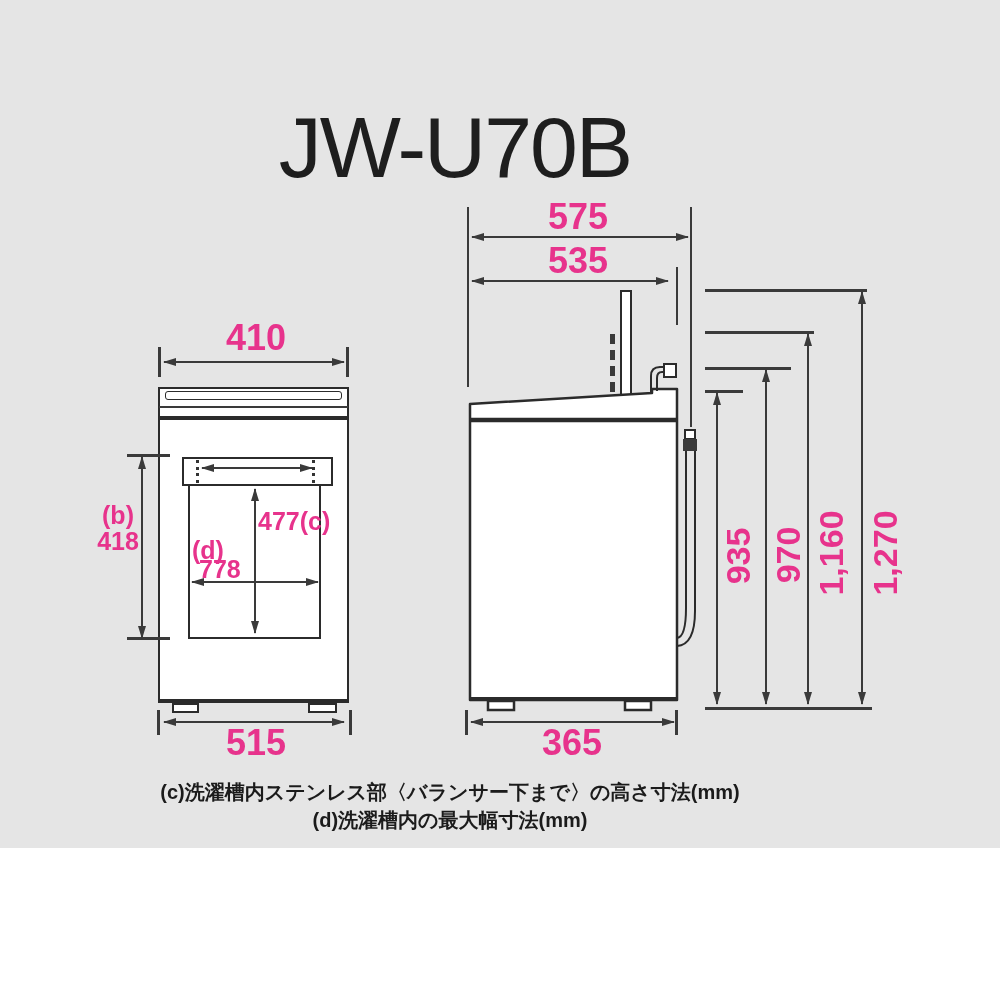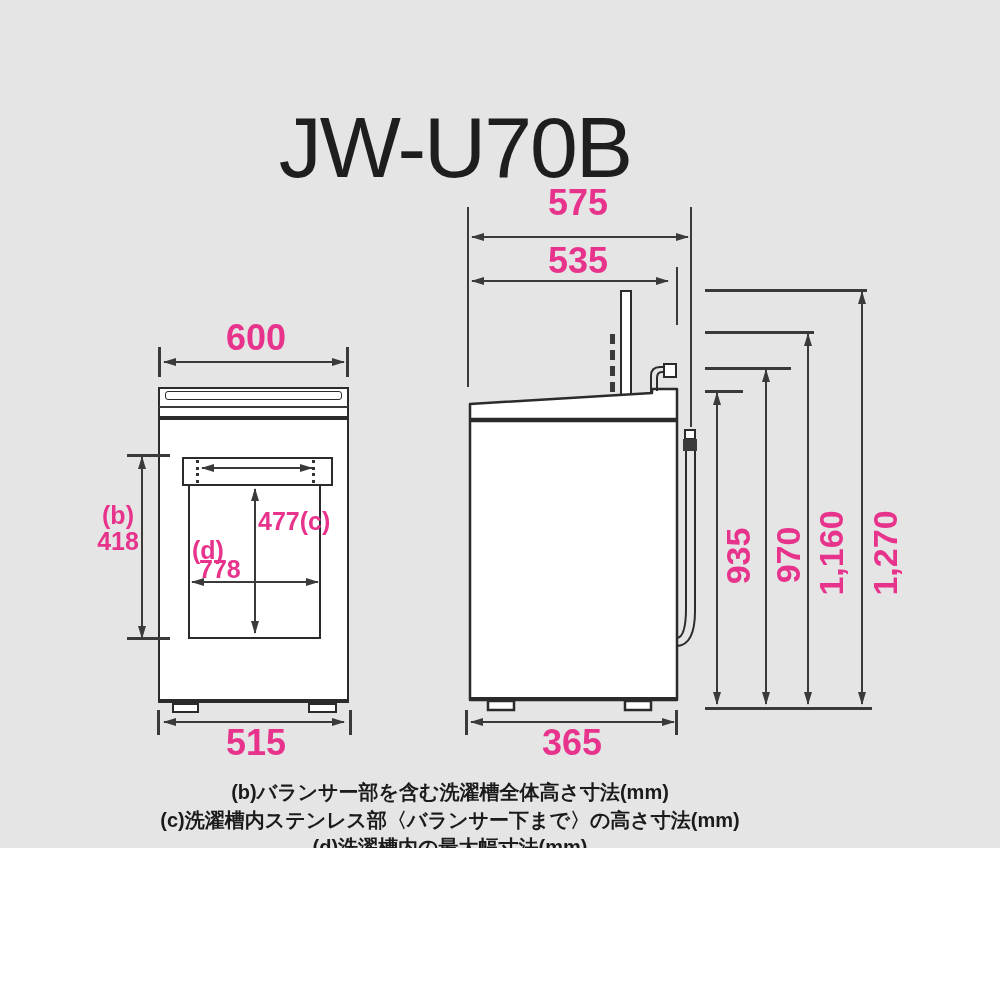--- a/index.html
+++ b/index.html
@@ -92,21 +92,21 @@
 </style>
 </head>
 <body>
 
 <div id="page">
 
   <div class="title" style="left:230px; top:98px; width:450px;">JW-U70B</div>
 
   <div>
 
-    <div class="lbl fs36" style="left:176px; top:320px; width:160px;">600</div>
+    <div class="lbl fs36" style="left:176px; top:320px; width:160px;">410</div>
     <div class="vtick" style="left:158px; top:347px; height:30px;"></div>
     <div class="vtick" style="left:346px; top:347px; height:30px;"></div>
     <div class="harrow" style="left:164px; top:361px; width:180px;"></div>
 
     <div class="outline" style="left:158px; top:387px; width:191px; height:316px; border-bottom-width:4.5px;"></div>
     <div class="outline" style="left:165px; top:391px; width:177px; height:9px; border-width:1.5px; border-radius:3px;"></div>
     <div class="hline" style="left:159px; top:406px; width:189px; height:1.5px;"></div>
     <div class="hline" style="left:159px; top:416px; width:189px; height:4px; background:#2b2b2b;"></div>
 
     <div class="lbl fs25" style="left:204px; top:431px; width:125px;margin-top:48px;">(a)325</div>
@@ -134,21 +134,21 @@
     <div class="foot" style="left:308px; top:703px; width:29px; height:10px;"></div>
 
     <div class="vtick" style="left:157px; top:710px; height:25px;"></div>
     <div class="vtick" style="left:349px; top:710px; height:25px;"></div>
     <div class="harrow" style="left:164px; top:721px; width:180px;"></div>
     <div class="lbl fs36" style="left:176px; top:725px; width:160px;">515</div>
   </div>
 
   <div>
 
-    <div class="lbl fs36" style="left:498px; top:185px; width:160px;">575</div>
+    <div class="lbl fs36" style="left:498px; top:199px; width:160px;">575</div>
     <div class="vline" style="left:467px; top:207px; height:180px;"></div>
     <div class="vline" style="left:690px; top:207px; height:220px;"></div>
     <div class="harrow" style="left:472px; top:236px; width:216px;"></div>
 
     <div class="lbl fs36" style="left:498px; top:243px; width:160px;">535</div>
     <div class="harrow" style="left:472px; top:280px; width:196px;"></div>
     <div class="vline" style="left:676px; top:267px; height:58px;"></div>
 
     <div class="outline" style="left:620px; top:290px; width:12px; height:104px; border-bottom:none;"></div>
     <div class="dashv" style="left:610px; top:334px; height:58px;"></div>
@@ -187,18 +187,17 @@
     <div class="vlbl" style="left:831px; top:553px;">1,160</div>
     <div class="vlbl" style="left:885px; top:553px;">1,270</div>
 
     <div class="vtick" style="left:465px; top:710px; height:25px;"></div>
     <div class="vtick" style="left:675px; top:710px; height:25px;"></div>
     <div class="harrow" style="left:471px; top:721px; width:203px;"></div>
     <div class="lbl fs36" style="left:492px; top:725px; width:160px;">365</div>
   </div>
 
   <div class="notes">
-    <div>(b)バランサー部を含む洗濯槽全体高さ寸法(mm)</div>
     <div>(c)洗濯槽内ステンレス部〈バランサー下まで〉の高さ寸法(mm)</div>
     <div>(d)洗濯槽内の最大幅寸法(mm)</div>
   </div>
 
 </div>
 
 </body></html>

